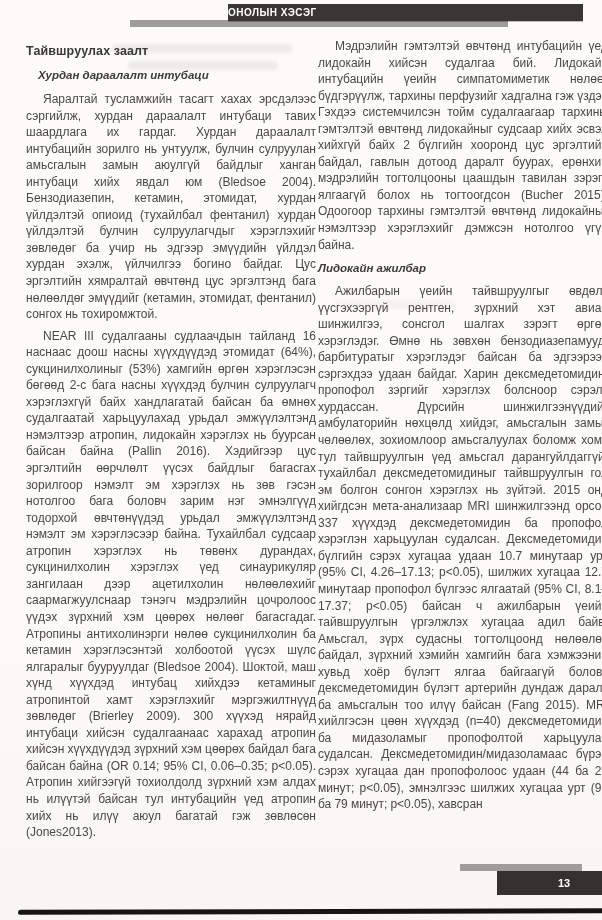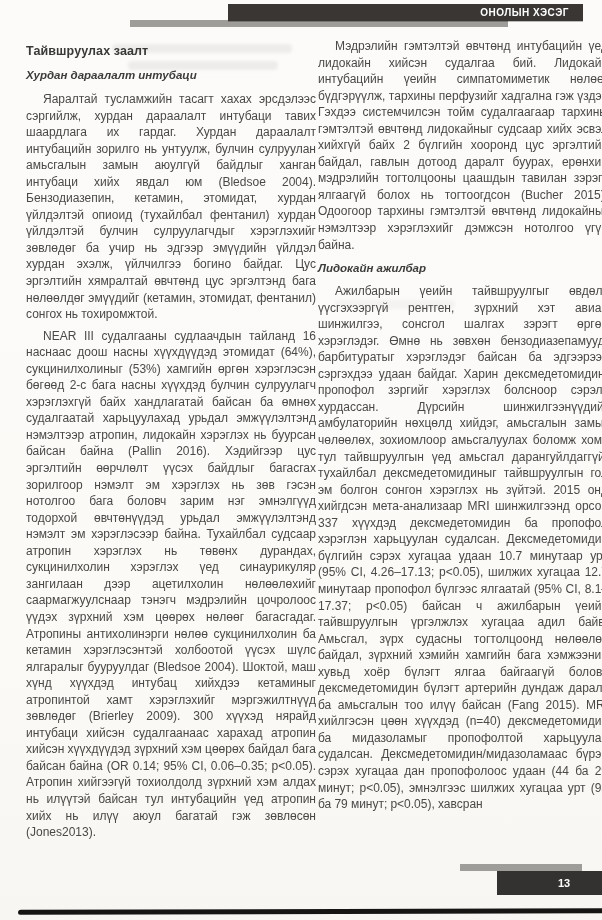--- a/index.html
+++ b/index.html
@@ -12,40 +12,40 @@
     font-family:"Liberation Sans","DejaVu Sans",sans-serif;
   }
   
   .header-accent{
     position:absolute;left:130px;top:20px;width:378px;height:7px;
     background:#9f9d99;
   }
   .header-bar{
     position:absolute;left:228px;top:4px;width:355px;height:17px;
     background:#3a3633;
-    display:flex;align-items:center;justify-content:flex-end;
+    display:flex;align-items:center;
     box-shadow:0 1px 0 rgba(0,0,0,.25);
   }
   .header-bar span{
     color:#ffffff;font-size:10px;font-weight:bold;letter-spacing:.5px;
     padding-right:14px;line-height:1;
   }
   
   .columns{
     position:absolute;left:26px;top:38px;width:582px;
     display:flex;gap:2px;
   }
   .col{flex:1 1 0;min-width:0;}
   .col h1{
     font-size:12.5px;font-weight:bold;color:#393938;
     margin:6px 0 11px 0;letter-spacing:.1px;
   }
   .col h2{
     font-size:11.5px;font-weight:bold;font-style:italic;color:#3c3c3b;
-    margin:2px 0 10px 0;
+    margin:2px 0 10px 12px;
   }
   .col h2.mid{margin:9px 0 9px 0;}
   .col p{
     margin:0 0 5px 0;
     font-size:12px;line-height:16.55px;
     color:#4a4947;
     text-align:justify;text-indent:17px;
     word-spacing:-.2px;
   }
   

